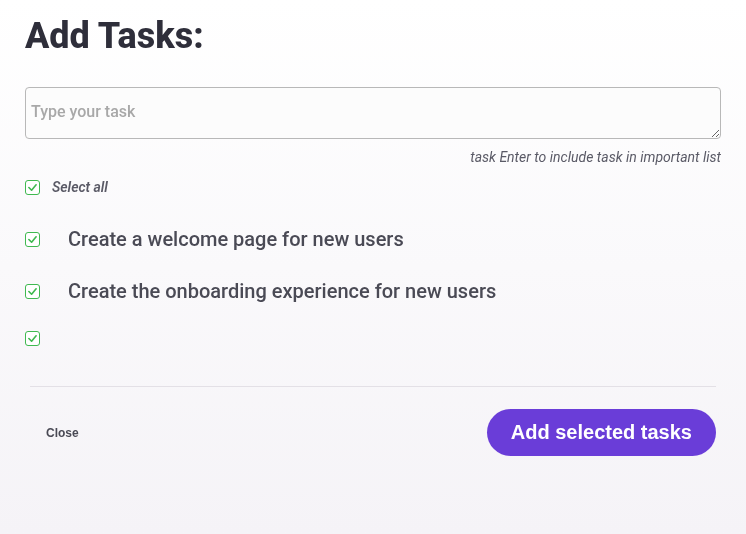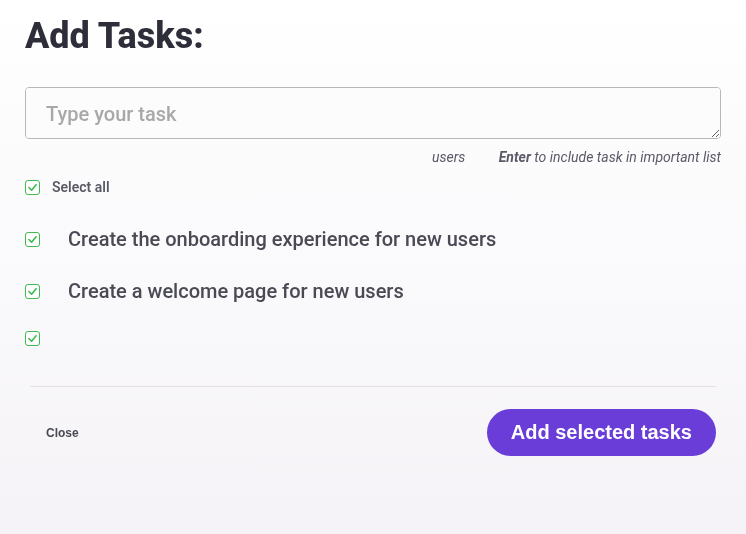--- a/index.html
+++ b/index.html
@@ -22,22 +22,22 @@
     
     .title {
       font-size: 36px;
       font-weight: 800;
       color: #2e2e3a;
       margin-bottom: 30px;
     }
     
     .task-input {
       width: 100%;
-      padding: 14px 20px;
-      font-size: 20px;
+      padding: 14px 5px;
+      font-size: 16px;
       border: 1px solid #b8b8b8;
       border-radius: 4px;
       background: #fcfcfc;
       color: #2e2e3a;
       resize: vertical;
       font-family: inherit;
       height: 52px;
     }
     
     .task-input::placeholder {
@@ -47,38 +47,38 @@
     
     .hint {
       text-align: right;
       font-size: 14px;
       color: #5a5a66;
       font-style: italic;
       margin-top: 6px;
     }
     
     .hint strong {
-      font-weight: 700;
-      margin-left: 30px;
+      font-weight: 400;
     }
     
     .section-header {
       font-size: 22px;
       font-weight: 700;
       color: #2e2e3a;
       margin-top: 38px;
       padding-bottom: 8px;
       border-bottom: 1px solid #e3e0e6;
     }
     
     .select-all-row {
       display: flex;
       align-items: center;
       gap: 12px;
       padding: 14px 0;
+      font-style: italic;
     }
     
     .select-all-label {
       font-size: 14px;
       font-weight: 600;
       color: #5a5a66;
     }
     
     .task-list {
       display: flex;
@@ -150,56 +150,56 @@
   </style>
 </head>
 <body>
 
 <div class="container">
   <h1 class="title">Add Tasks:</h1>
 
   <textarea class="task-input" placeholder="Type your task" style=""></textarea>
 
   <div class="hint">
-    <span>users </span><strong>Enter</strong><span> to include task in important list</span>
+    <span>task </span><strong>Enter</strong><span> to include task in important list</span>
   </div>
 
 
   <div class="select-all-row">
     <span class="checkbox">
       <svg viewBox="0 0 10 10">
           <path d="M1 5 L4 8 L9 2" stroke="#3FB950" stroke-width="1.8" fill="none" stroke-linecap="round" stroke-linejoin="round"></path>
         </svg>
     </span>
     <span class="select-all-label">Select all</span>
   </div>
 
   <div class="task-list">
+    <div class="task-row">
+      <span class="checkbox">
+        <svg viewBox="0 0 10 10">
+            <path d="M1 5 L4 8 L9 2" stroke="#3FB950" stroke-width="1.8" fill="none" stroke-linecap="round" stroke-linejoin="round"></path>
+          </svg>
+      </span>
+      <span class="task-text">Create a welcome page for new users</span>
+    </div>
     <div class="task-row">
       <span class="checkbox">
         <svg viewBox="0 0 10 10">
             <path d="M1 5 L4 8 L9 2" stroke="#3FB950" stroke-width="1.8" fill="none" stroke-linecap="round" stroke-linejoin="round"></path>
           </svg>
       </span>
       <span class="task-text">Create the onboarding experience for new users</span>
     </div>
     <div class="task-row">
       <span class="checkbox">
         <svg viewBox="0 0 10 10">
             <path d="M1 5 L4 8 L9 2" stroke="#3FB950" stroke-width="1.8" fill="none" stroke-linecap="round" stroke-linejoin="round"></path>
           </svg>
       </span>
-      <span class="task-text">Create a welcome page for new users</span>
-    </div>
-    <div class="task-row">
-      <span class="checkbox">
-        <svg viewBox="0 0 10 10">
-            <path d="M1 5 L4 8 L9 2" stroke="#3FB950" stroke-width="1.8" fill="none" stroke-linecap="round" stroke-linejoin="round"></path>
-          </svg>
-      </span>
     </div>
   </div>
 </div>
 
 <div class="footer">
   <button class="btn-close">Close</button>
   <button class="btn-primary">Add selected tasks</button>
 </div>
 
 </body></html>

